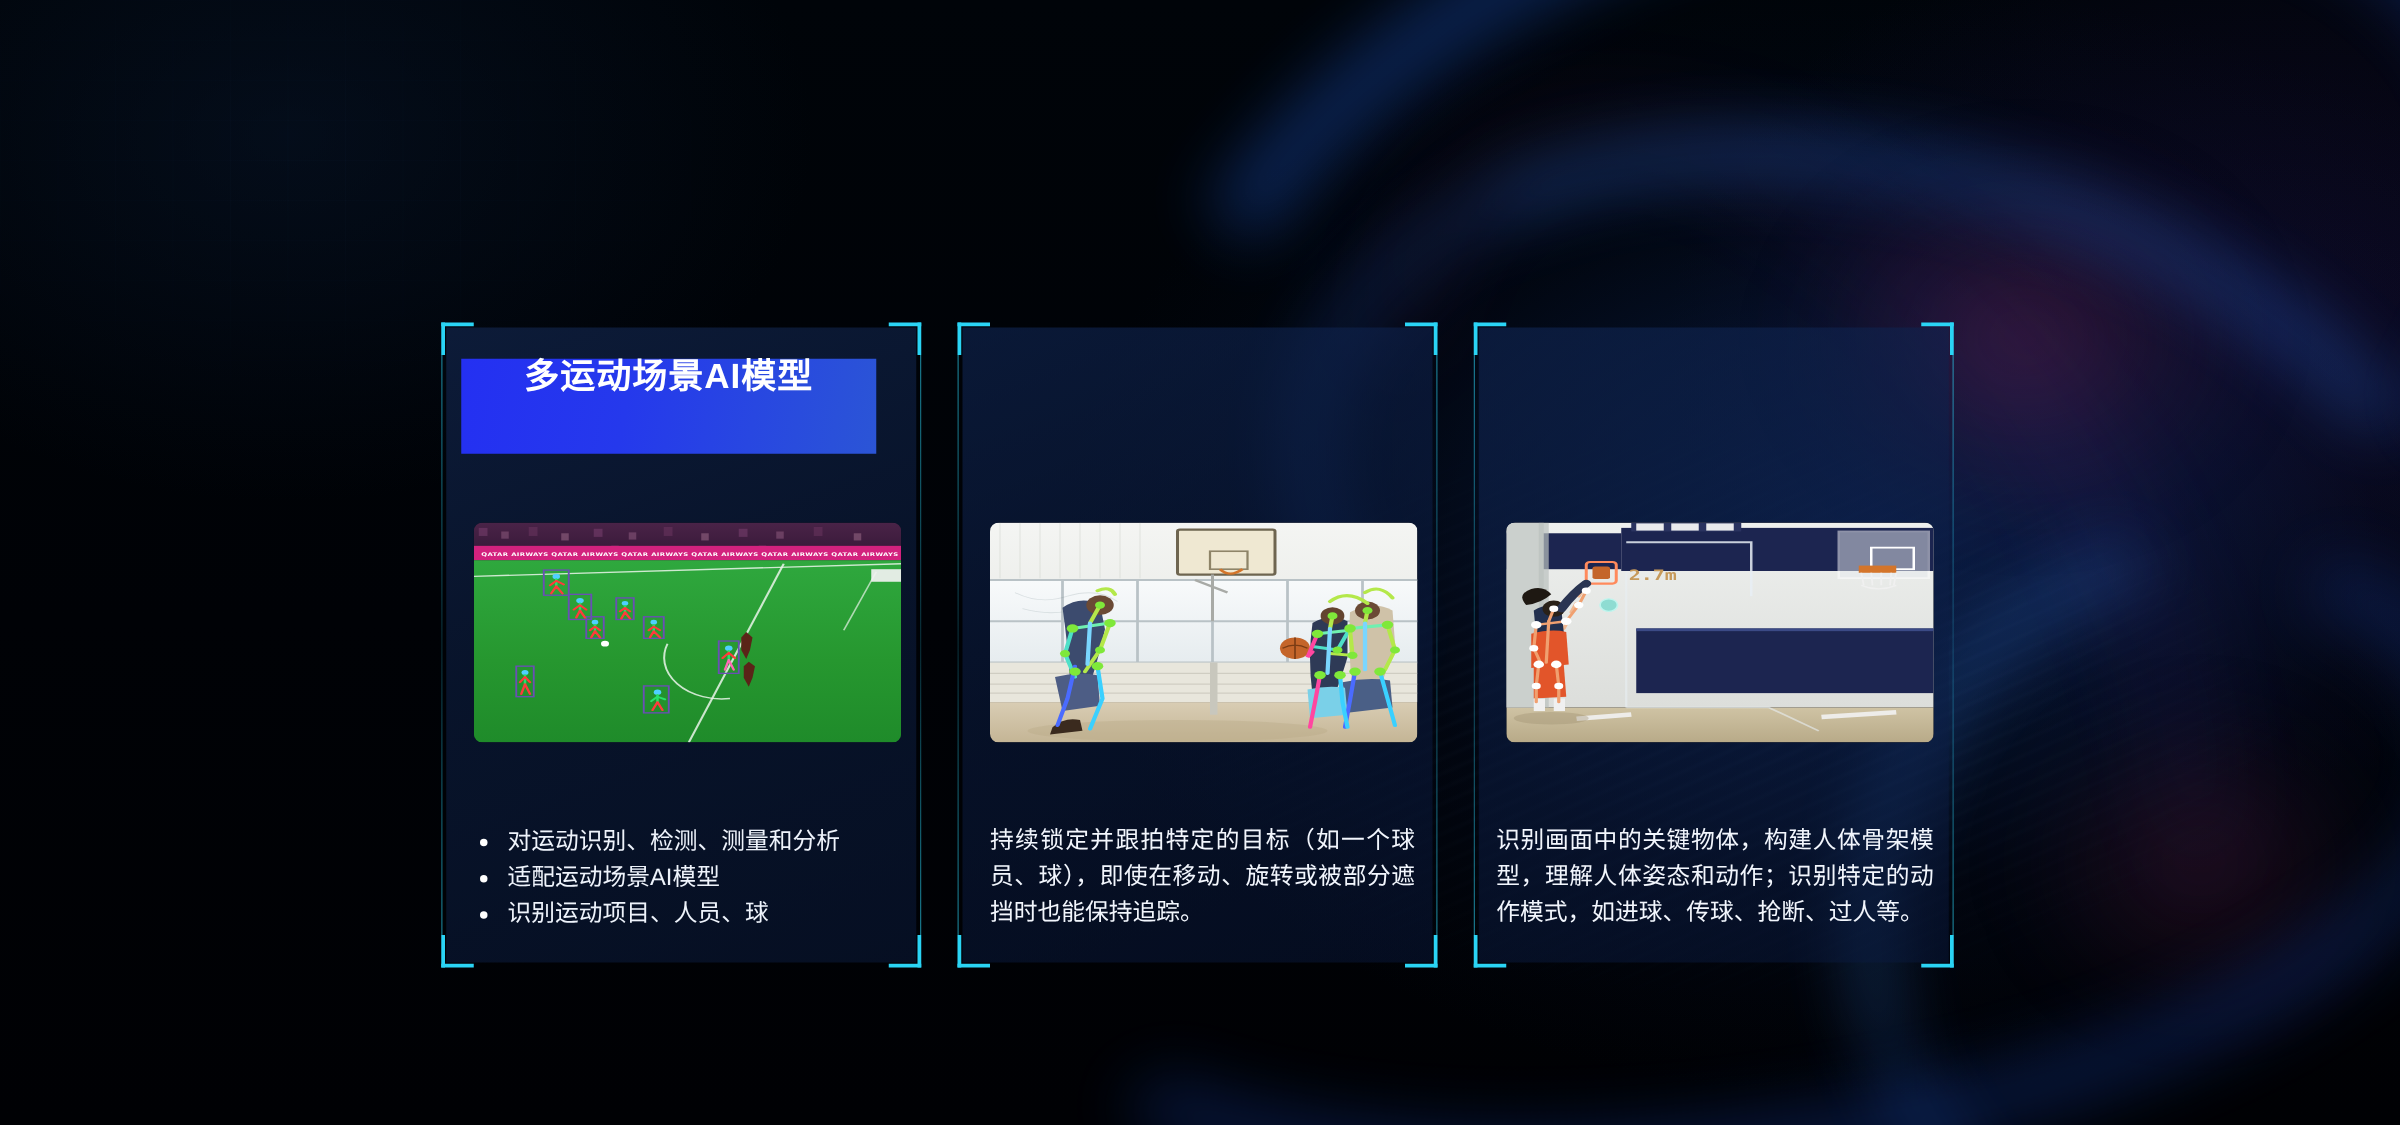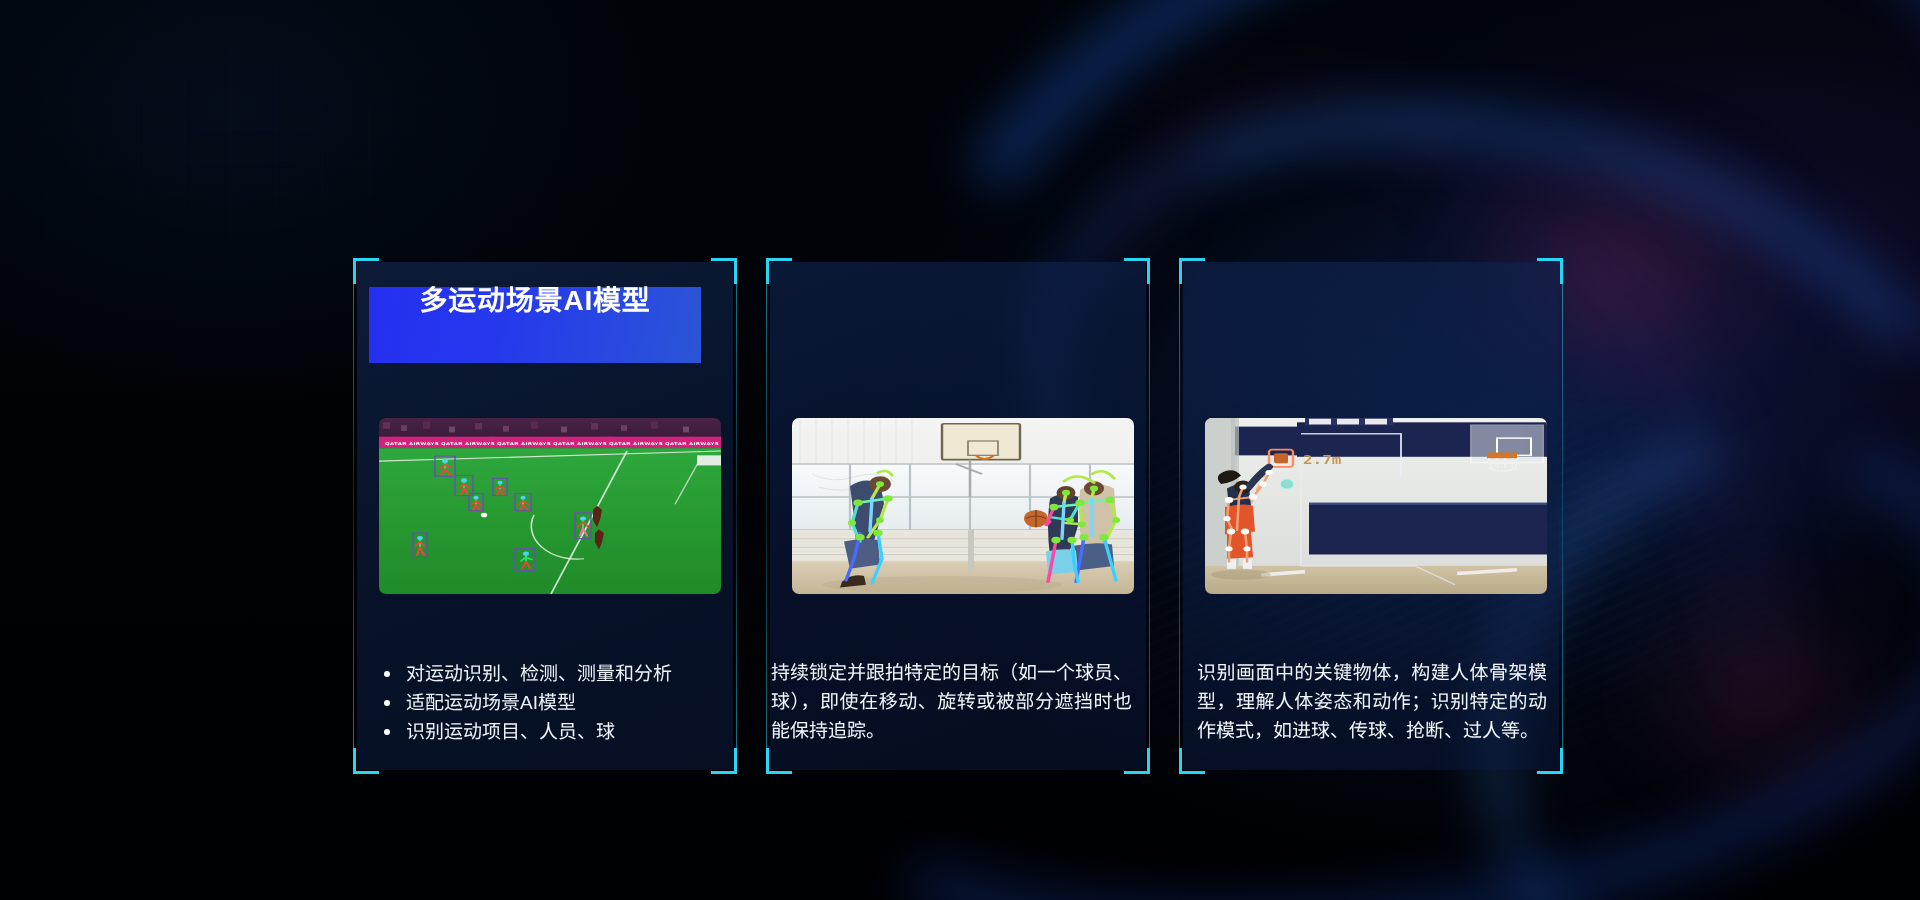--- a/index.html
+++ b/index.html
@@ -251,21 +251,21 @@
     background: #ffffff;
   }
   .paragraph {
     color: #f2f6fd;
     font-size: 19px;
     line-height: 29px;
     font-weight: 500;
     text-align: justify;
     text-justify: inter-character;
   }
-  .card-body.para-2 { left: 1px; right: 14px; top: 396px; }
+  .card-body.para-2 { left: 22px; right: 14px; top: 396px; }
   .card-body.para-3 { left: 14px; right: 12px; top: 396px; }
 </style>
 </head>
 <body>
 
 <div class="stage">
 
   <div class="bg-base"></div>
   <div class="bg-grid"></div>
   <div class="glow-warm"></div>

